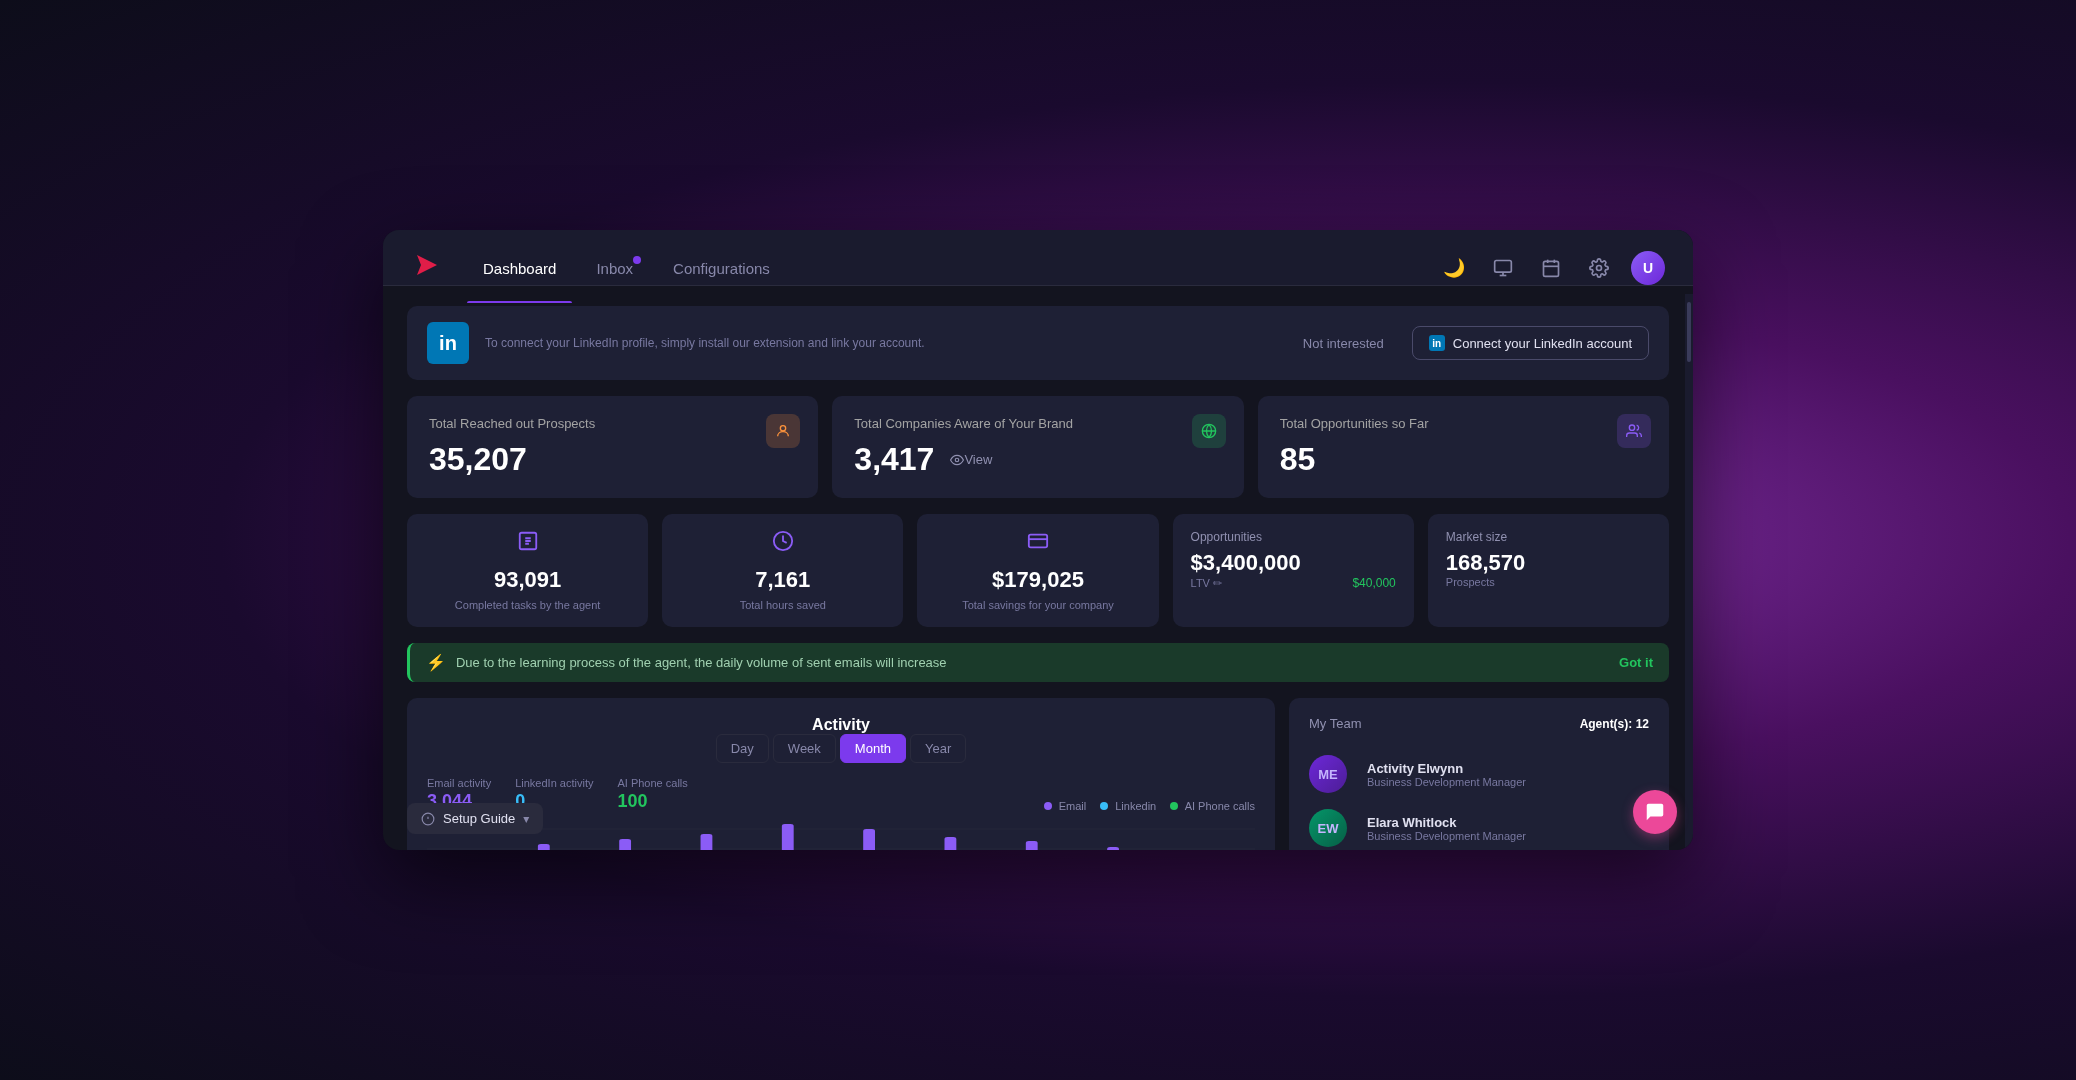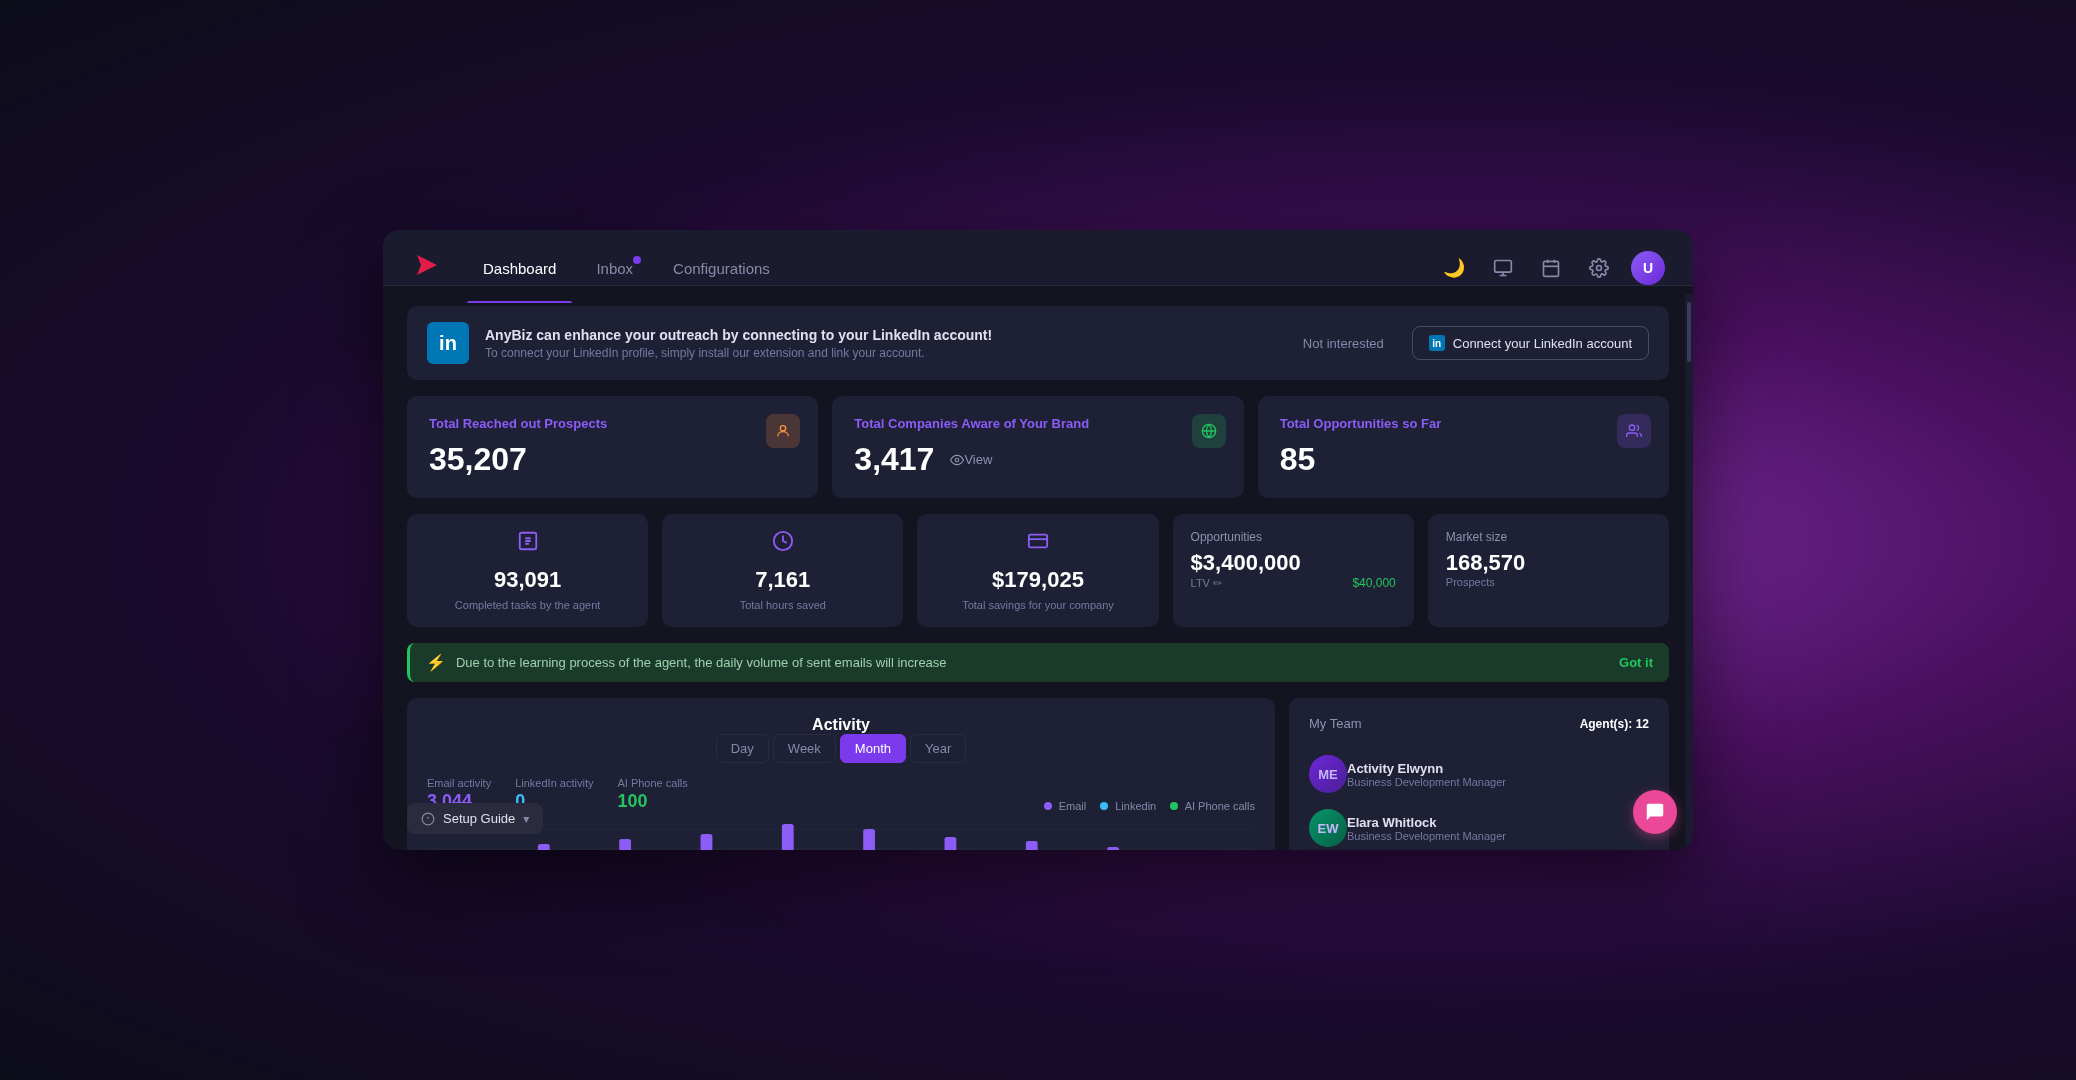--- a/index.html
+++ b/index.html
@@ -170,24 +170,23 @@
       grid-template-columns: 1fr 1fr 1fr;
       gap: 14px;
     }
     .stat-card {
       background: #1e2035;
       border-radius: 10px;
       padding: 20px 22px;
       position: relative;
     }
     .stat-card-title {
-      color: #8b5cf6;
+      color: #a3a3a3;
       font-size: 13px;
       margin-bottom: 10px;
-      font-weight: bold;
     }
     .stat-card-value {
       color: #ffffff;
       font-size: 32px;
       font-weight: 700;
     }
     .stat-card-icon {
       position: absolute;
       top: 18px;
       right: 18px;
@@ -385,21 +384,21 @@
       color: #9090b0;
       font-size: 12px;
     }
     .agent-count span {
       color: #ffffff;
       font-weight: 600;
     }
     .team-member {
       display: flex;
       align-items: center;
-      gap: 0;
+      gap: 20px;
       padding: 8px 0;
     }
     .member-avatar {
       width: 38px;
       height: 38px;
       border-radius: 50%;
       background: linear-gradient(135deg, #6d28d9, #4c1d95);
       flex-shrink: 0;
       overflow: hidden;
       display: flex;
@@ -531,21 +530,20 @@
       </div>
       <div class="avatar">U</div>
     </div>
   </div>
 
   <div class="main-content">
 
     <div class="linkedin-banner">
       <div class="linkedin-logo">in</div>
       <div class="linkedin-text">
-        <h4>AnyBiz can enhance your outreach by connecting to your LinkedIn account!</h4>
         <p>To connect your LinkedIn profile, simply install our extension and link your account.</p>
       </div>
       <button class="not-interested-btn">Not interested</button>
       <button class="connect-btn">
         <span style="background:#0077b5;width:16px;height:16px;border-radius:3px;display:inline-flex;align-items:center;justify-content:center;color:white;font-size:10px;font-weight:700;">in</span>
         <span>Connect your LinkedIn account</span>
       </button>
     </div>
 
     <div class="stats-top">

